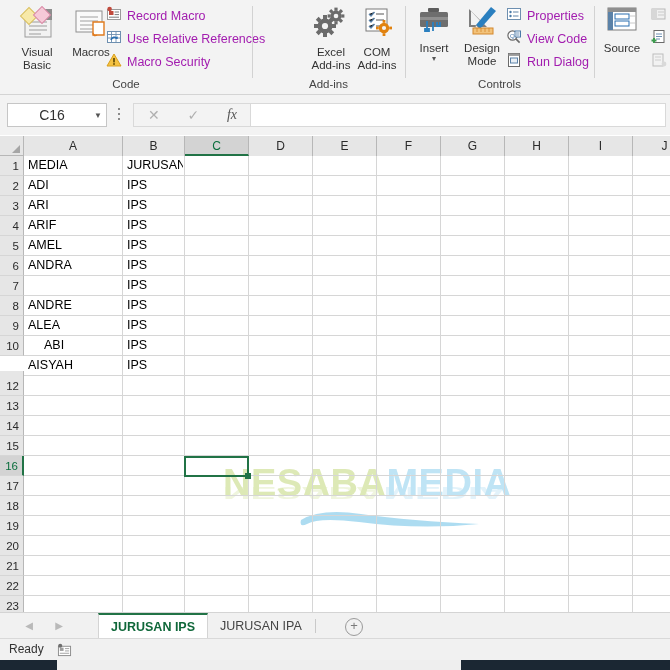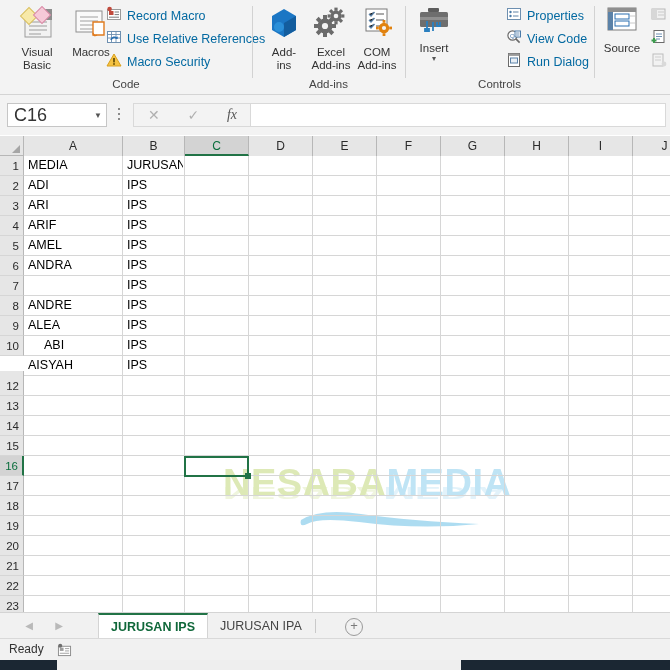--- a/index.html
+++ b/index.html
@@ -24,36 +24,36 @@
   }
   .gsep{position:absolute;top:6px;width:1px;height:72px;background:#d2d2d2;}
 
   .bigbtn{
     position:absolute;text-align:center;width:58px;
     font-size:11.5px;line-height:13.5px;color:#333;
   }
   .bigbtn .ic{display:block;margin:0 auto 2px auto;}
   .smallrow{
     position:absolute;display:flex;align-items:center;
-    font-size:12.5px;color:#0369a1;white-space:nowrap;
+    font-size:12.5px;color:#a21caf;white-space:nowrap;
   }
   .smallrow .ic{margin-right:5px;flex:0 0 auto;}
   .smallrow.dis{color:#b6b6b6;}
 
   
   .fbar{
     position:absolute;left:0;top:95px;width:670px;height:40px;
     background:#f3f3f3;
   }
   .namebox{
     position:absolute;left:7px;top:103px;width:98px;height:22px;
     background:#fff;border:1px solid #c6c6c6;
     display:flex;align-items:center;
   }
-  .namebox .nbtxt{padding-left:6px;font-size:18px;color:#333;flex:1;}
+  .namebox .nbtxt{padding-left:6px;font-size:14px;color:#333;flex:1;text-align:center;}
   .namebox .nbarrow{
     width:16px;text-align:center;font-size:8px;color:#555;
   }
   .nbsep{
     position:absolute;left:118px;top:108px;width:2px;height:12px;
   }
   .nbsep i{display:block;width:2px;height:2px;background:#8a8a8a;margin-bottom:3px;}
   .fxbox{
     position:absolute;left:133px;top:103px;width:117px;height:22px;
     background:#f3f3f3;border:1px solid #d9d9d9;border-right:none;
@@ -244,31 +244,20 @@
         </span>
         <span>Macro Security</span>
       </div>
 
       <div class="glabel">Code</div>
     </div>
     <div class="gsep" style="left:252px;"></div>
 
     <div class="rgroup" style="left:253px;width:151px;">
 
-      <div class="bigbtn" style="left:6px;top:6px;width:50px;">
-        <span class="ic">
-          <svg width="34" height="34" viewBox="0 0 34 34">
-            <path d="M17 3 L29 10 L29 24 L17 31 L5 24 L5 10 Z" fill="#1b76c4"></path>
-            <path d="M17 17 L29 10 L29 24 L17 31 Z" fill="#135d9e"></path>
-            <circle cx="12" cy="21" r="5" fill="#2b8fd8"></circle>
-          </svg>
-        </span>
-        <span>Add-</span><br>
-        <span>ins</span>
-      </div>
 
       <div class="bigbtn" style="left:54px;top:6px;width:48px;">
         <span class="ic">
           <svg width="34" height="34" viewBox="0 0 34 34">
             <g fill="#6b6b6b">
               <circle cx="22" cy="10" r="5.5"></circle>
                 <circle cx="22" cy="10" r="2.3" fill="#f3f3f3"></circle>
               <g transform="translate(22,10)">
                 <rect x="-1.6" y="-8.4" width="3.2" height="3.2"></rect>
                   <rect x="-1.6" y="5.2" width="3.2" height="3.2"></rect>
@@ -346,20 +335,39 @@
             <rect x="3" y="11" width="28" height="3" fill="#8f8f8f"></rect>
             <path d="M10 15 v8 M10 23 h-2 v2 h4 v-2 z" stroke="#2a7fbf" stroke-width="1.8" fill="#2a7fbf"></path>
             <path d="M16 16 v9" stroke="#2a7fbf" stroke-width="1.8"></path>
             <path d="M20 16 l0 4 l3 0 l0 -4" stroke="#2a7fbf" stroke-width="1.8" fill="none"></path>
           </svg>
         </span>
         <span>Insert</span>
         <span style="display:block;font-size:8px;color:#555;line-height:8px;">▾</span>
       </div>
 
+      <div class="bigbtn" style="left:50px;top:6px;width:52px;">
+        <span class="ic">
+          <svg width="34" height="30" viewBox="0 0 34 30">
+            <path d="M4 3 L4 21 L22 21 Z" fill="#7e7e7e"></path>
+            <path d="M6 5 L6 19 L19 19 Z" fill="#f3f3f3"></path>
+            <path d="M26 1 l5 4 l-16 18 l-6 2 l2 -6 z" fill="#2a7fbf"></path>
+            <path d="M11 19 l-2 5 l5 -2 z" fill="#e8e8e8" stroke="#888" stroke-width=".7"></path>
+            <rect x="8" y="22" width="20" height="6" fill="#f2c27a" stroke="#d4882c"></rect>
+            <g stroke="#d4882c" stroke-width=".8">
+                <line x1="12" y1="22" x2="12" y2="26"></line>
+                <line x1="16" y1="22" x2="16" y2="26"></line>
+                <line x1="20" y1="22" x2="20" y2="26"></line>
+                <line x1="24" y1="22" x2="24" y2="26"></line>
+              </g>
+          </svg>
+        </span>
+        <span>Design</span><br>
+        <span>Mode</span>
+      </div>
 
       <div class="smallrow" style="left:100px;top:6px;">
         <span class="ic">
           <svg width="16" height="16" viewBox="0 0 16 16">
             <rect x="1.5" y="2.5" width="13" height="11" fill="#fff" stroke="#6d8fb0"></rect>
             <g fill="#4a7aa8">
                 <circle cx="4.5" cy="6" r="1.2"></circle>
                 <circle cx="4.5" cy="10" r="1.2"></circle>
               </g>
             <g stroke="#6d8fb0" stroke-width="1.1">

